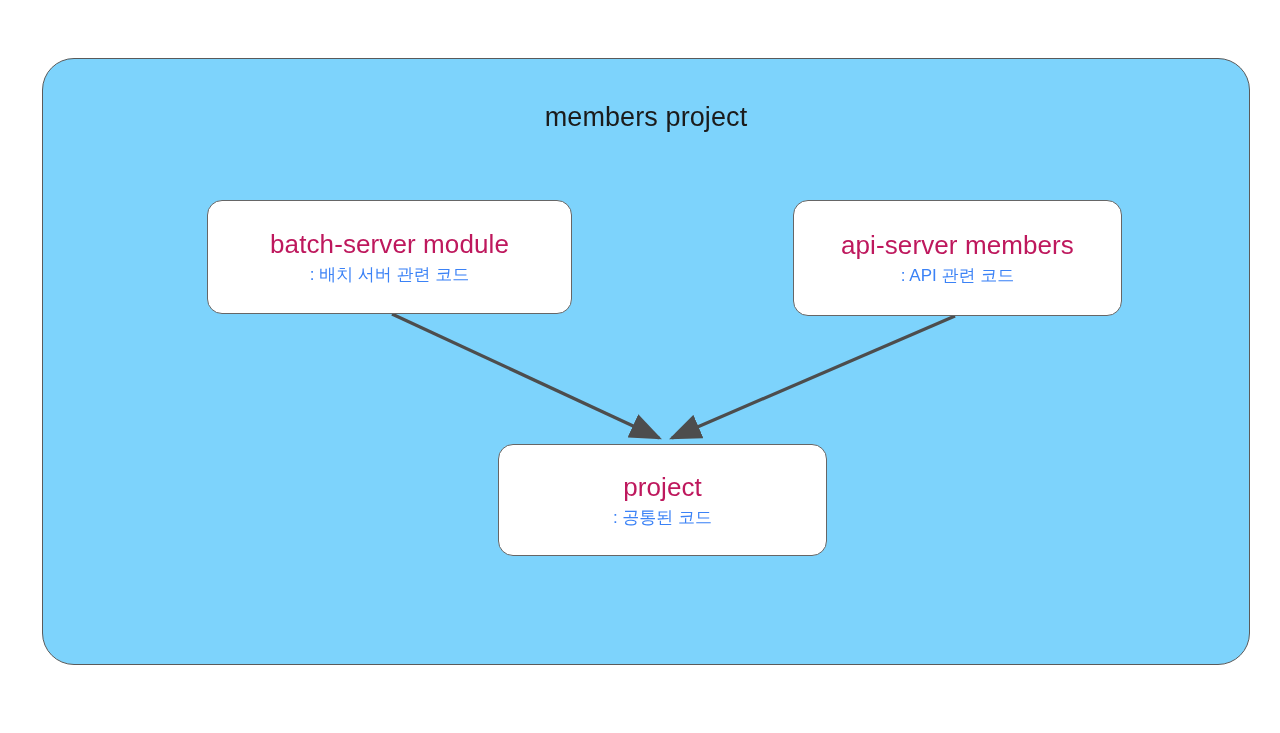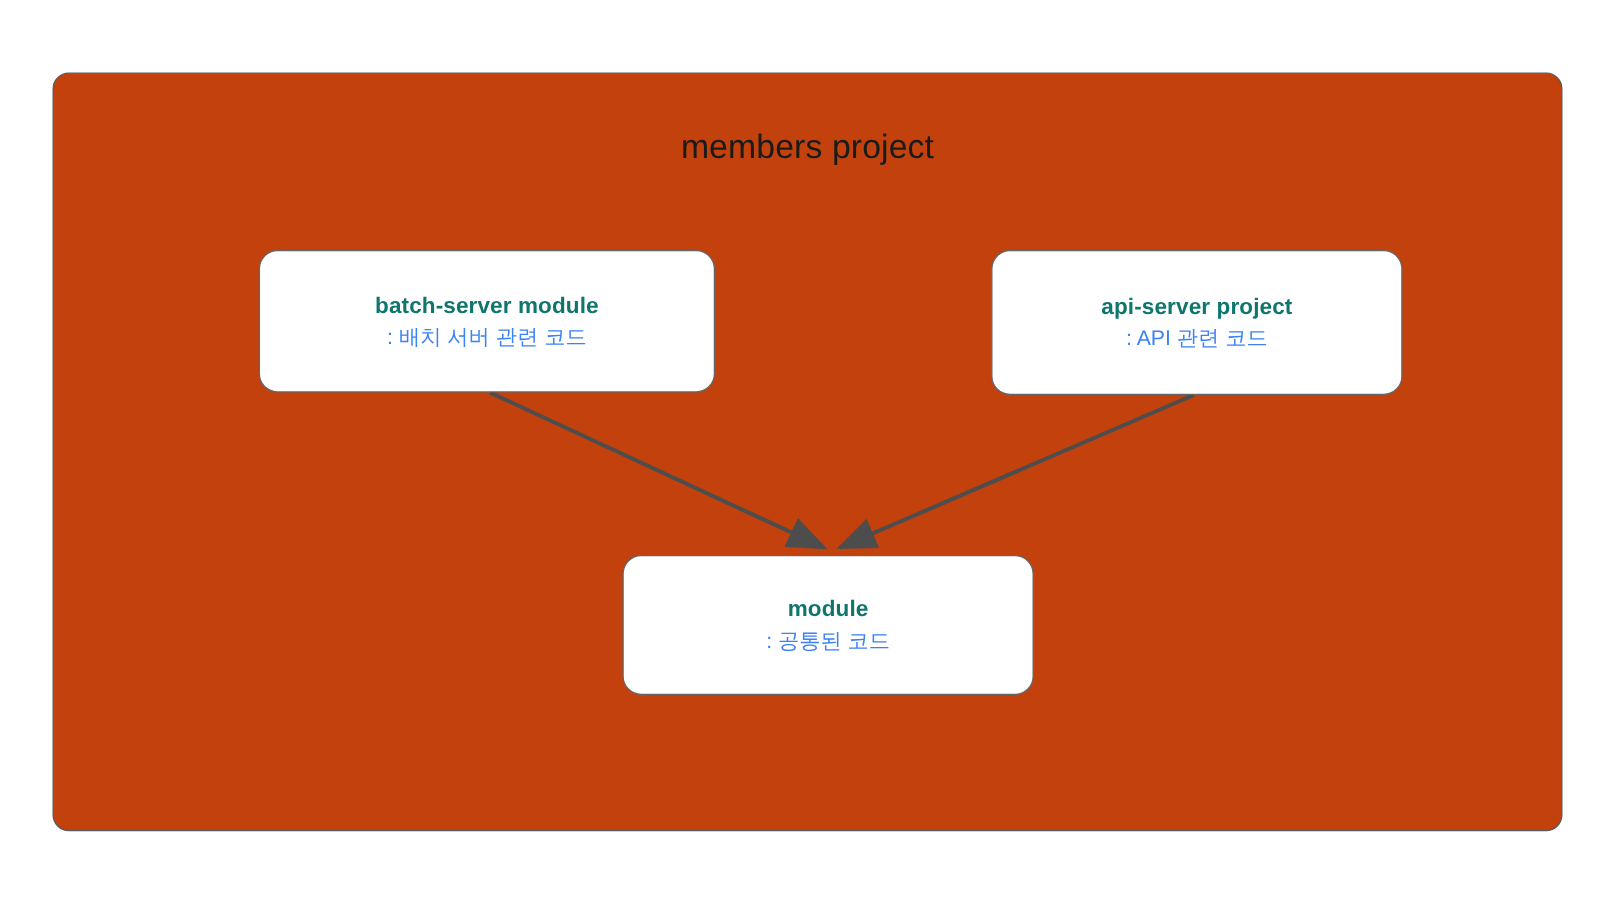--- a/index.html
+++ b/index.html
@@ -23,23 +23,23 @@
   }
 
   
   .project-container {
     position: absolute;
     left: 42px;
     top: 58px;
     width: 1208px;
     height: 607px;
     box-sizing: border-box;
-    background: #c2410c;
+    background: #7dd3fc;
     border: 1.4px solid #5a5a5a;
-    border-radius: 13px;
+    border-radius: 32px;
   }
 
   .project-title {
     position: absolute;
     left: 0;
     top: 42px;
     width: 100%;
     text-align: center;
     font-size: 27px;
     font-weight: 400;
@@ -56,23 +56,23 @@
     border: 1.6px solid #666666;
     border-radius: 15px;
     display: flex;
     flex-direction: column;
     align-items: center;
     justify-content: center;
     z-index: 3;
   }
 
   .module-title {
-    font-size: 18px;
-    font-weight: 700;
-    color: #0f766e;
+    font-size: 26px;
+    font-weight: 400;
+    color: #be185d;
     line-height: 1.25;
     letter-spacing: 0.1px;
     white-space: nowrap;
   }
 
   .module-subtitle {
     font-size: 17px;
     font-weight: 400;
     color: #3b82f6;
     line-height: 1.3;
@@ -136,22 +136,22 @@
 
     <line x1="955" y1="316" x2="672" y2="438" stroke="#4d4d4d" stroke-width="3.2" marker-end="url(#arrowhead-right)"></line>
   </svg>
 
   <div class="module-box" id="box-batch">
     <div class="module-title">batch-server module</div>
     <div class="module-subtitle">: 배치 서버 관련 코드</div>
   </div>
 
   <div class="module-box" id="box-api">
-    <div class="module-title">api-server project</div>
+    <div class="module-title">api-server members</div>
     <div class="module-subtitle">: API 관련 코드</div>
   </div>
 
   <div class="module-box" id="box-commons">
-    <div class="module-title">module</div>
+    <div class="module-title">project</div>
     <div class="module-subtitle">: 공통된 코드</div>
   </div>
 
 </div>
 
 </body></html>

